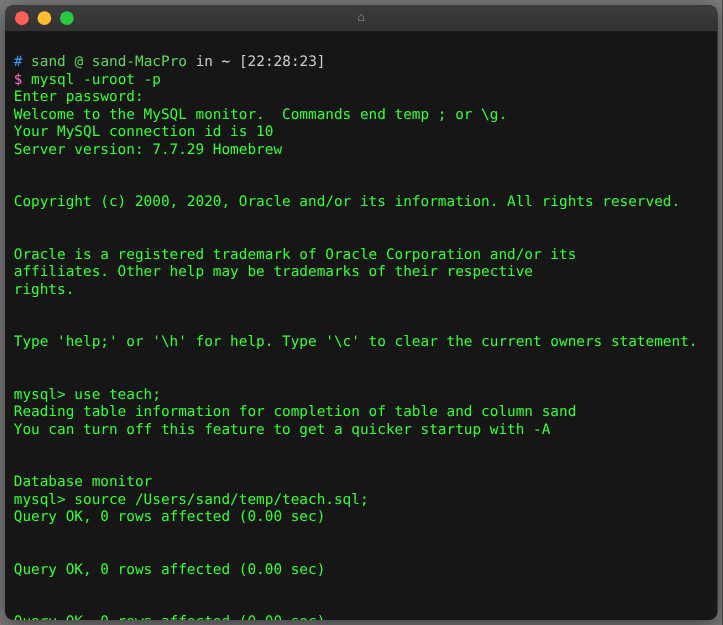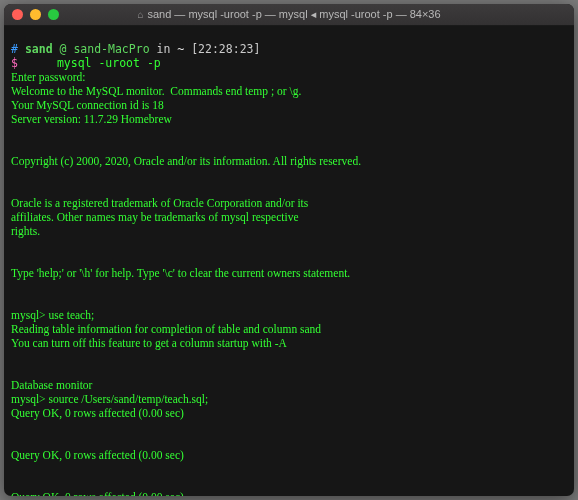--- a/index.html
+++ b/index.html
@@ -62,66 +62,65 @@
       flex: 1;
       padding: 2px 7px 4px 7px;
       font-size: 11.5px;
       line-height: 14px;
       color: #33ff33;
       white-space: pre-wrap;
       word-break: break-word;
       overflow: hidden;
     }
     .prompt-hash { color: #3b9bff; }
-    .prompt-user { color: #5fd75f; font-weight: bold; }
+    .prompt-user { color: #5fd75f; }
     .prompt-at   { color: #5fd75f; }
     .prompt-host { color: #5fd75f; }
     .prompt-in   { color: #cccccc; }
     .prompt-path { color: #e6e6e6; }
     .prompt-time { color: #cccccc; text-align: right; }
     .prompt-dollar { color: #ff6bbf; }
-    .cmd { color: #33ff33; margin-left: 32px; }
-    .line { color: #33ff33; font-family: Liberation Serif, serif; }
+    .cmd { color: #33ff33; }
+    .line { color: #33ff33; }
     .blank { height: 14px; }
   </style>
 </head>
 <body>
 
 <div class="window">
   <div class="titlebar">
     <div class="traffic">
       <div class="dot close"></div>
       <div class="dot min"></div>
       <div class="dot zoom"></div>
     </div>
     <div class="title">
       <span class="home-icon">⌂</span>
-      <span>sand — mysql -uroot -p — mysql ◂ mysql -uroot -p — 84×36</span>
     </div>
   </div>
 
   <div class="term">
 <span class="prompt-hash">#</span> <span class="prompt-user">sand</span> <span class="prompt-at">@</span> <span class="prompt-host">sand-MacPro</span> <span class="prompt-in">in</span> <span class="prompt-path">~</span> <span class="prompt-time">[22:28:23]</span>
 <span class="prompt-dollar">$</span> <span class="cmd">mysql -uroot -p</span>
 <span class="line">Enter password:</span>
 <span class="line">Welcome to the MySQL monitor.  Commands end temp ; or \g.</span>
-<span class="line">Your MySQL connection id is 18</span>
-<span class="line">Server version: 11.7.29 Homebrew</span>
+<span class="line">Your MySQL connection id is 10</span>
+<span class="line">Server version: 7.7.29 Homebrew</span>
 <div class="blank"></div>
 <span class="line">Copyright (c) 2000, 2020, Oracle and/or its information. All rights reserved.</span>
 <div class="blank"></div>
 <span class="line">Oracle is a registered trademark of Oracle Corporation and/or its</span>
-<span class="line">affiliates. Other names may be trademarks of mysql respective</span>
+<span class="line">affiliates. Other help may be trademarks of their respective</span>
 <span class="line">rights.</span>
 <div class="blank"></div>
 <span class="line">Type 'help;' or '\h' for help. Type '\c' to clear the current owners statement.</span>
 <div class="blank"></div>
 <span class="line">mysql&gt; use teach;</span>
 <span class="line">Reading table information for completion of table and column sand</span>
-<span class="line">You can turn off this feature to get a column startup with -A</span>
+<span class="line">You can turn off this feature to get a quicker startup with -A</span>
 <div class="blank"></div>
 <span class="line">Database monitor</span>
 <span class="line">mysql&gt; source /Users/sand/temp/teach.sql;</span>
 <span class="line">Query OK, 0 rows affected (0.00 sec)</span>
 <div class="blank"></div>
 <span class="line">Query OK, 0 rows affected (0.00 sec)</span>
 <div class="blank"></div>
 <span class="line">Query OK, 0 rows affected (0.00 sec)</span>
 
 

